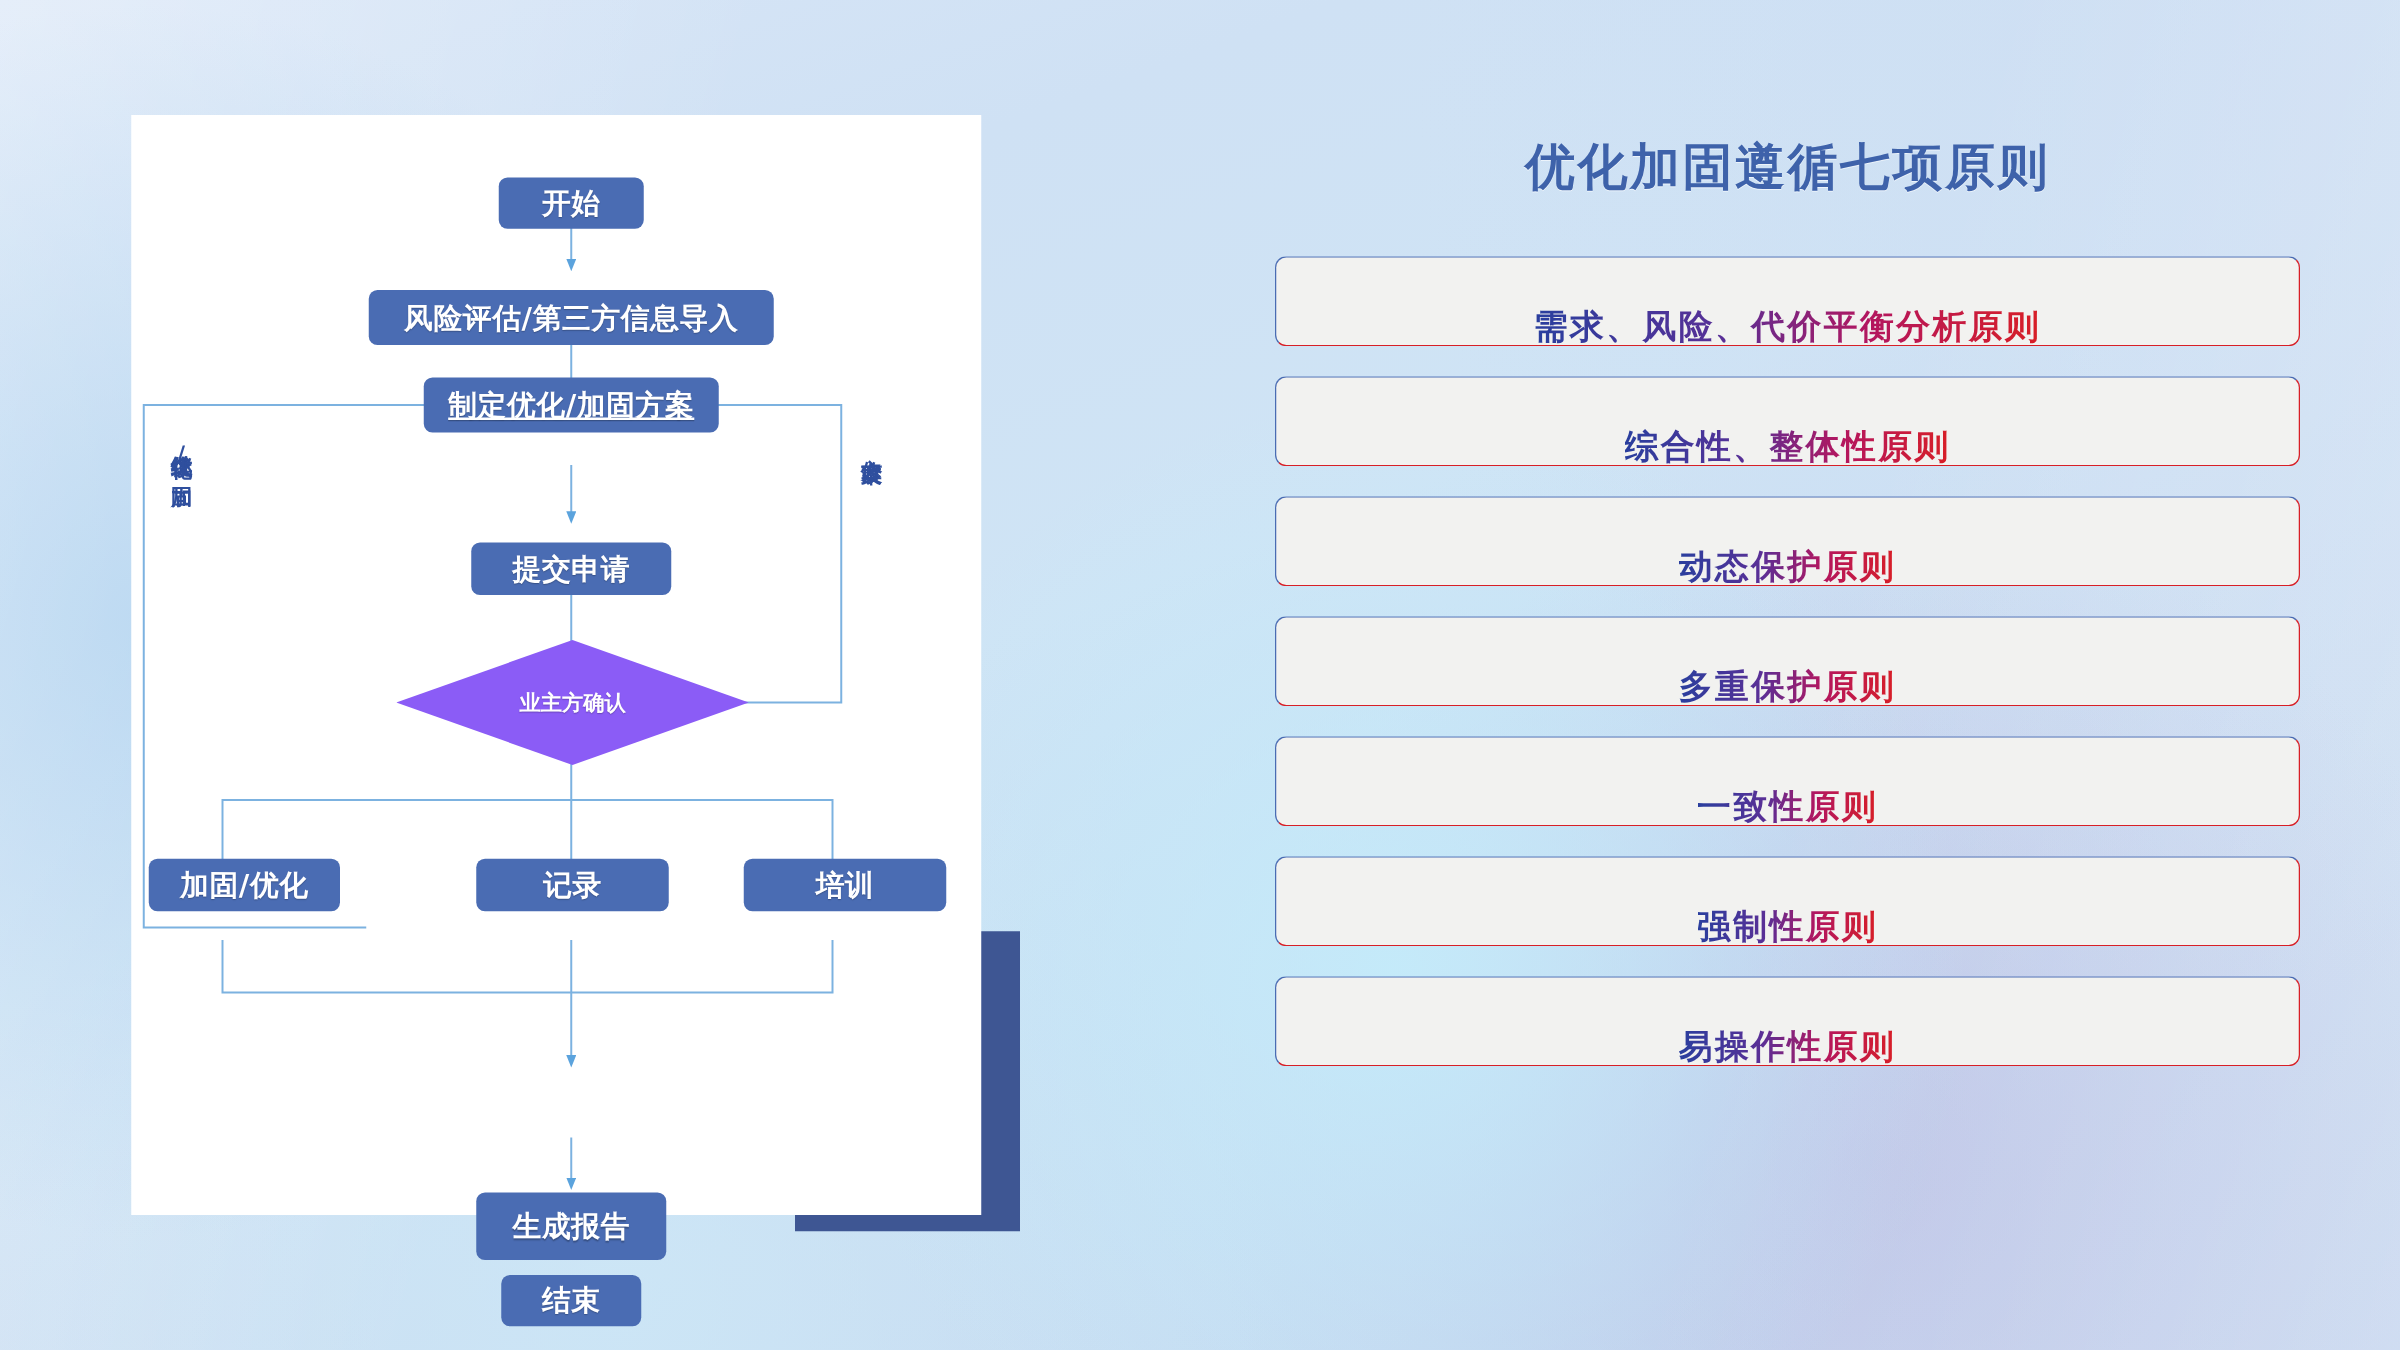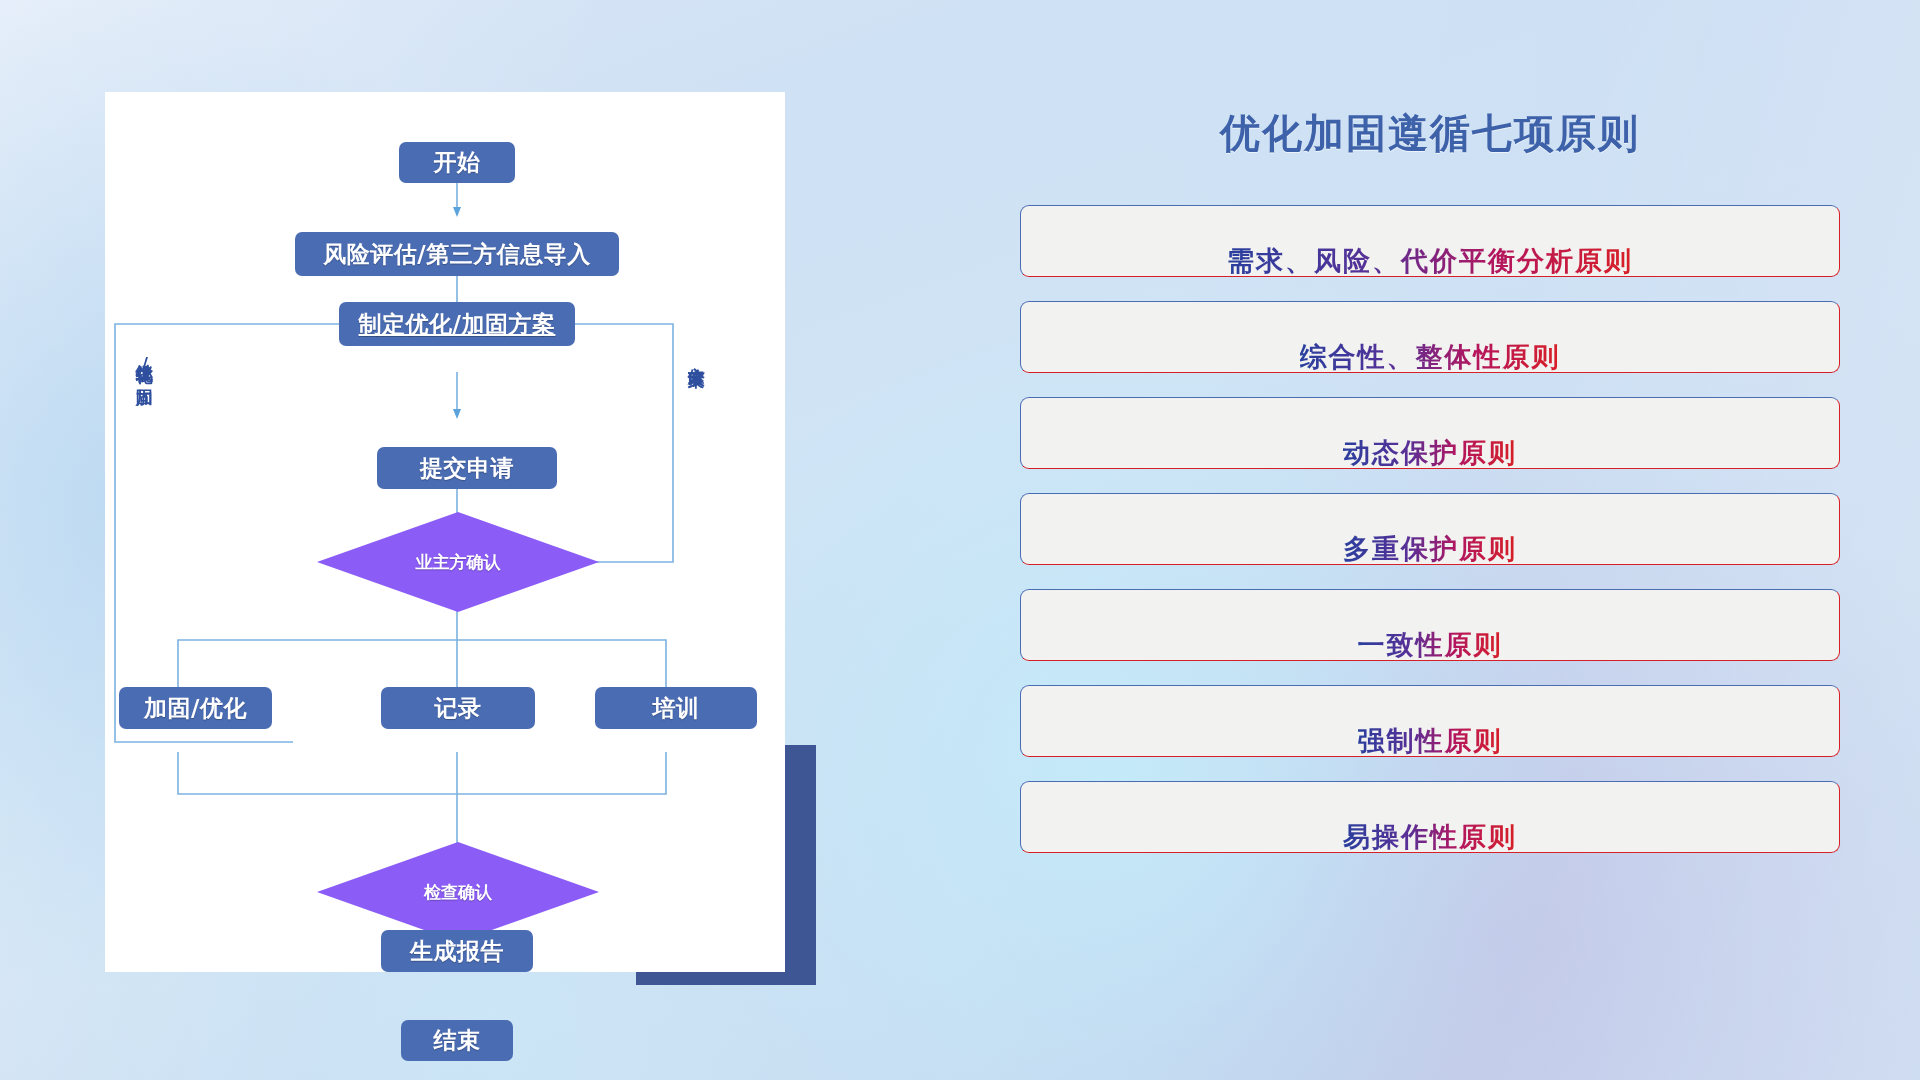--- a/index.html
+++ b/index.html
@@ -127,45 +127,42 @@
     </div>
 
     <div class="node" style="left:190px;top:140px;width:324px;height:44px;">
       <span>风险评估/第三方信息导入</span>
     </div>
 
     <div class="node" style="left:234px;top:210px;width:236px;height:44px;text-decoration:underline;">
       <span>制定优化/加固方案</span>
     </div>
 
-    <div class="node" style="left:272px;top:355px;width:180px;height:42px;">
+    <div class="node" style="left:272px;top:342px;width:160px;height:42px;">
       <span>提交申请</span>
     </div>
 
     <div class="diamond" style="left:212px;top:420px;width:282px;height:100px;">
       <span>业主方确认</span>
     </div>
 
     <div class="node" style="left:14px;top:595px;width:153px;height:42px;">
       <span>加固/优化</span>
     </div>
 
     <div class="node" style="left:276px;top:595px;width:154px;height:42px;">
       <span>记录</span>
     </div>
 
     <div class="node" style="left:490px;top:595px;width:162px;height:42px;">
       <span>培训</span>
     </div>
 
-    <div class="diamond" style="left:212px;top:750px;width:282px;height:100px;">
-      <span>检查确认</span>
-    </div>
-
-    <div class="node" style="left:276px;top:838px;width:152px;height:42px;">
+
+    <div class="node" style="left:276px;top:862px;width:152px;height:54px;">
       <span>生成报告</span>
     </div>
 
     <div class="node" style="left:296px;top:928px;width:112px;height:41px;">
       <span>结束</span>
     </div>
 
     <div class="vlabel" style="left:30px;top:258px;height:190px;">继续优化/加固</div>
 
     <div class="vlabel" style="left:582px;top:262px;height:140px;">方案修改</div>

